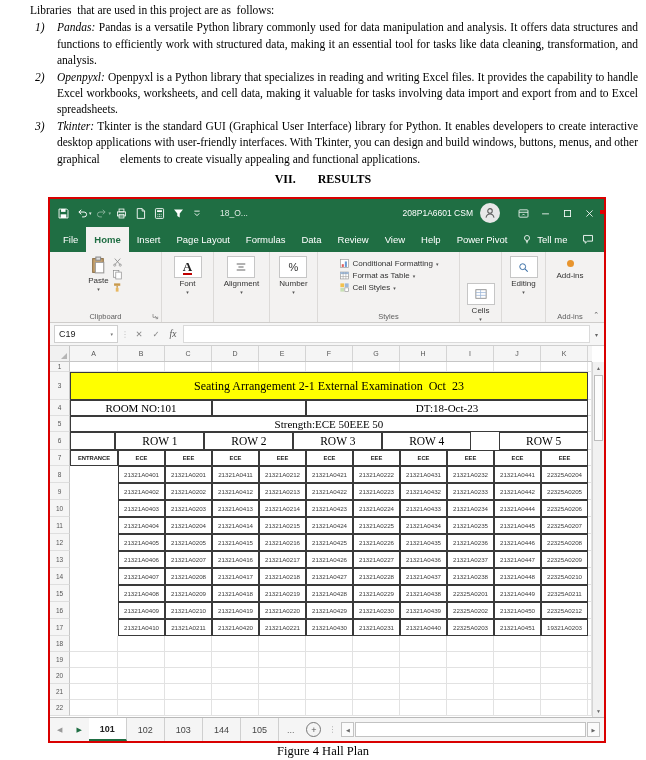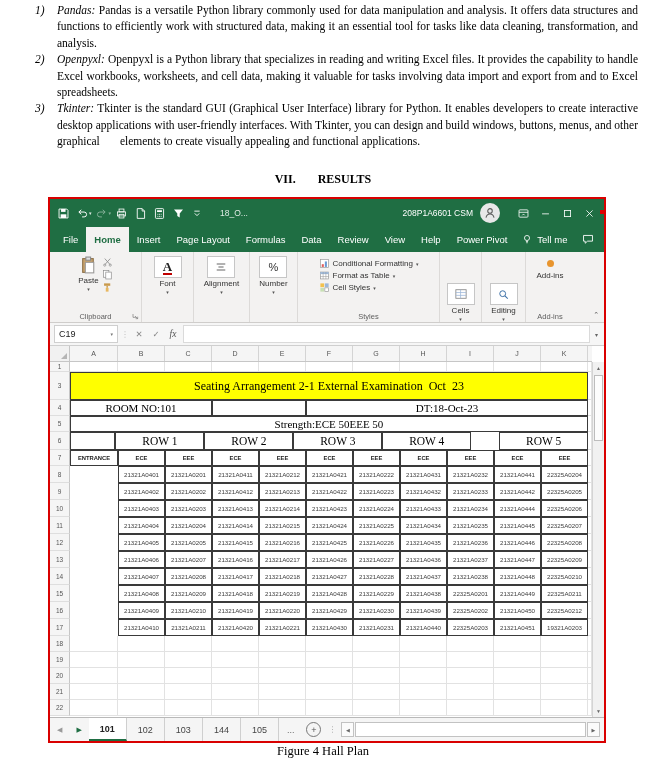--- a/index.html
+++ b/index.html
@@ -131,20 +131,21 @@
   .hbtn{width:13px;height:15px;border:1px solid #c2c2c2;background:#fbfbfb;display:flex;
         align-items:center;justify-content:center;font-size:5px;color:#666;box-sizing:border-box;}
   .htrack{flex:1;height:15px;border:1px solid #c2c2c2;background:#fff;margin:0 1px;box-sizing:border-box;}
 </style>
 </head>
 <body>
 
 <div class="page">
 
   <div class="doc">
+    <p class="doc-intro">Libraries&nbsp; that are used in this project are as&nbsp; follows:</p>
     <div class="doc-item">
       <span class="doc-num">1)</span><span class="doc-term">Pandas:</span><span> Pandas is a versatile Python library commonly used for data manipulation and analysis. It offers data structures and functions to efficiently work with structured data, making it an essential tool for tasks like data cleaning, transformation, and analysis.</span>
     </div>
     <div class="doc-item">
       <span class="doc-num">2)</span><span class="doc-term">Openpyxl:</span><span> Openpyxl is a Python library that specializes in reading and writing Excel files. It provides the capability to handle Excel workbooks, worksheets, and cell data, making it valuable for tasks involving data import and export from and to Excel spreadsheets.</span>
     </div>
     <div class="doc-item">
       <span class="doc-num">3)</span><span class="doc-term">Tkinter:</span><span> Tkinter is the standard GUI (Graphical User Interface) library for Python. It enables developers to create interactive desktop applications with user-friendly interfaces. With Tkinter, you can design and build windows, buttons, menus, and other graphical&nbsp;&nbsp;&nbsp;&nbsp;&nbsp;&nbsp; elements to create visually appealing and functional applications.</span>
     </div>
   </div>
@@ -267,21 +268,21 @@
         <span>Tell me</span>
       </div>
       <span class="cmt">
         <svg width="14" height="13" viewBox="0 0 16 16">
             <path d="M2.5 3h11v7h-6L4.5 12.6V10h-2z" fill="none" stroke="#fff" stroke-width="1.1"></path>
           </svg>
       </span>
     </div>
 
     <div class="ribbon">
-      <div class="rgroup" style="width:92px;">
+      <div class="rgroup" style="width:112px;">
         <div style="display:flex;">
           <div class="bigbtn">
             <svg width="17" height="19" viewBox="0 0 16 18">
                 <rect x="2.5" y="2.5" width="10" height="13" fill="#c9a26a" stroke="#8a6d45"></rect>
                 <rect x="5.5" y="1" width="4.5" height="3" fill="#e0e0e0" stroke="#8a8a8a"></rect>
                 <rect x="5" y="6" width="8" height="10" fill="#fff" stroke="#9a9a9a"></rect>
               </svg>
             <span>Paste</span>
             <span class="car">▾</span>
           </div>
@@ -395,21 +396,21 @@
               <svg width="14" height="12" viewBox="0 0 16 14">
                 <rect x="2" y="2" width="12" height="10" fill="#fff" stroke="#888"></rect>
                 <path d="M2 5.3h12M2 8.6h12M7.5 2v10" stroke="#9db8d9" stroke-width=".9"></path>
               </svg>
             </span>
           <span>Cells</span>
           <span class="car">▾</span>
         </div>
       </div>
 
-      <div class="rgroup" style="width:44px;align-items:flex-end;">
+      <div class="rgroup" style="width:44px;">
         <div class="bigbtn">
           <span class="gbox">
               <svg width="13" height="13" viewBox="0 0 16 16">
                 <circle cx="7" cy="7" r="3.6" fill="none" stroke="#3a6ea5" stroke-width="1.2"></circle>
                 <path d="M9.8 9.8L13.2 13.2" stroke="#3a6ea5" stroke-width="1.3"></path>
               </svg>
             </span>
           <span>Editing</span>
           <span class="car">▾</span>
         </div>

